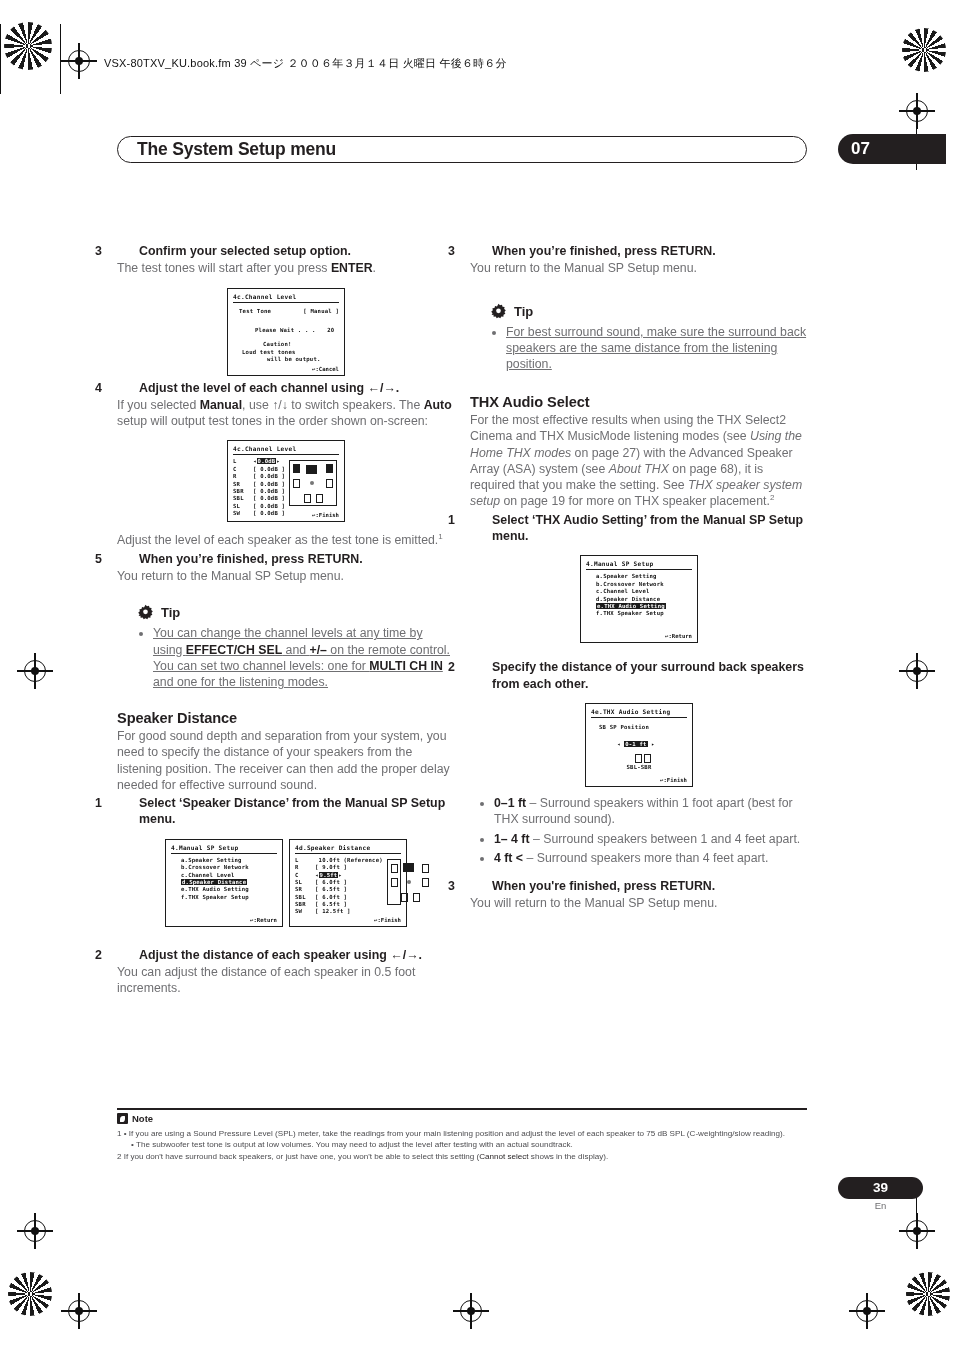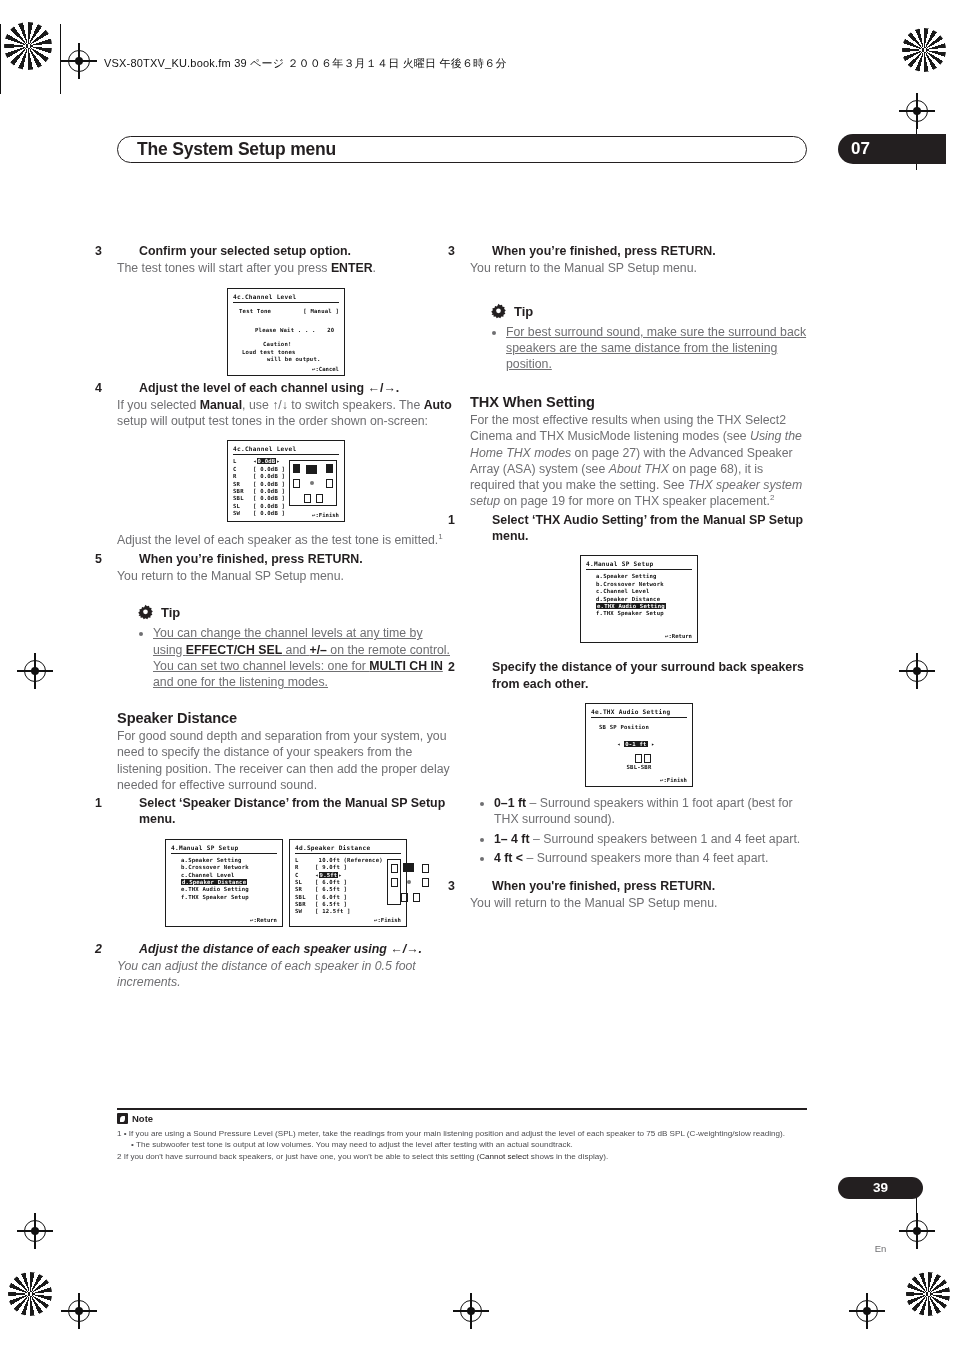--- a/index.html
+++ b/index.html
@@ -321,21 +321,20 @@
     font-weight: bold;
   }
   .pagelang {
     position: absolute;
     left: 838px;
     top: 1200px;
     width: 85px;
     text-align: center;
     font-size: 9.5px;
     color: #6f6f72;
-    margin-top: 43px;
   }
 </style>
 </head>
 <body>
 
 <div id="page">
 
   <div class="reg-circle" style="left:4px; top:22px; width:48px; height:48px;"></div>
   <div class="reg-circle" style="left:902px; top:28px; width:44px; height:44px;"></div>
   <div class="reg-circle" style="left:8px; top:1272px; width:44px; height:44px;"></div>
@@ -503,21 +502,21 @@
             <div class="listener" style="left:19px; top:20px;"></div>
             <div class="sp" style="left:34px; top:18px;"></div>
             <div class="sp" style="left:13px; top:33px;"></div>
             <div class="sp" style="left:25px; top:33px;"></div>
           </div>
         </div>
         <div class="osd-foot">↩:Finish</div>
       </div>
     </div>
 
-    <div class="step" style="margin-top:14px;font-style:italic;">
+    <div class="step" style="margin-top:20px;">
       <span class="step-head hang"><span class="step-num">2</span><span>Adjust the distance of each speaker using ←/→.</span></span>
       <span class="step-body">You can adjust the distance of each speaker in 0.5 foot increments.</span>
     </div>
   </div>
 
   <div class="col col-right">
 
     <div class="step">
       <span class="step-head hang"><span class="step-num">3</span><span>When you’re finished, press RETURN.</span></span>
       <span class="step-body">You return to the Manual SP Setup menu.</span>
@@ -529,21 +528,21 @@
           <path fill="#231f20" d="M12 1.2l2.1 2.0 2.8-.8.8 2.8 2.9.5-.6 2.9 2.3 1.8-1.9 2.2 1.3 2.6-2.6 1.3-.2 2.9-2.9-.3-1.5 2.5-2.5-1.5-2.5 1.5-1.5-2.5-2.9.3-.2-2.9L2.3 17l1.3-2.6-1.9-2.2L4 10.4l-.6-2.9 2.9-.5.8-2.8 2.8.8z"></path>
           <circle cx="12" cy="11" r="3.3" fill="#ffffff"></circle>
         </svg>
         <span class="tip-label">Tip</span>
       </div>
       <ul class="tip-list">
         <li>For best surround sound, make sure the surround back speakers are the same distance from the listening position.</li>
       </ul>
     </div>
 
-    <h2 class="section" style="margin-top:22px;">THX When Setting</h2>
+    <h2 class="section" style="margin-top:22px;">THX Audio Select</h2>
     <p class="body"><span>For the most effective results when using the THX Select2 Cinema and THX MusicMode listening modes (see </span><i>Using the Home THX modes</i><span> on page 27) with the Advanced Speaker Array (ASA) system (see </span><i>About THX</i><span> on page 68), it is required that you make the setting. See </span><i>THX speaker system setup</i><span> on page 19 for more on THX speaker placement.</span><sup>2</sup></p>
 
     <div class="step">
       <span class="step-head hang"><span class="step-num">1</span><span>Select ‘THX Audio Setting’ from the Manual SP Setup menu.</span></span>
     </div>
 
     <div class="osd-wrap">
       <div class="osd" style="width:118px; height:88px;">
         <div class="osd-title">4.Manual  SP  Setup</div>
         <div class="osd-menu-list" id="thx-menu">

